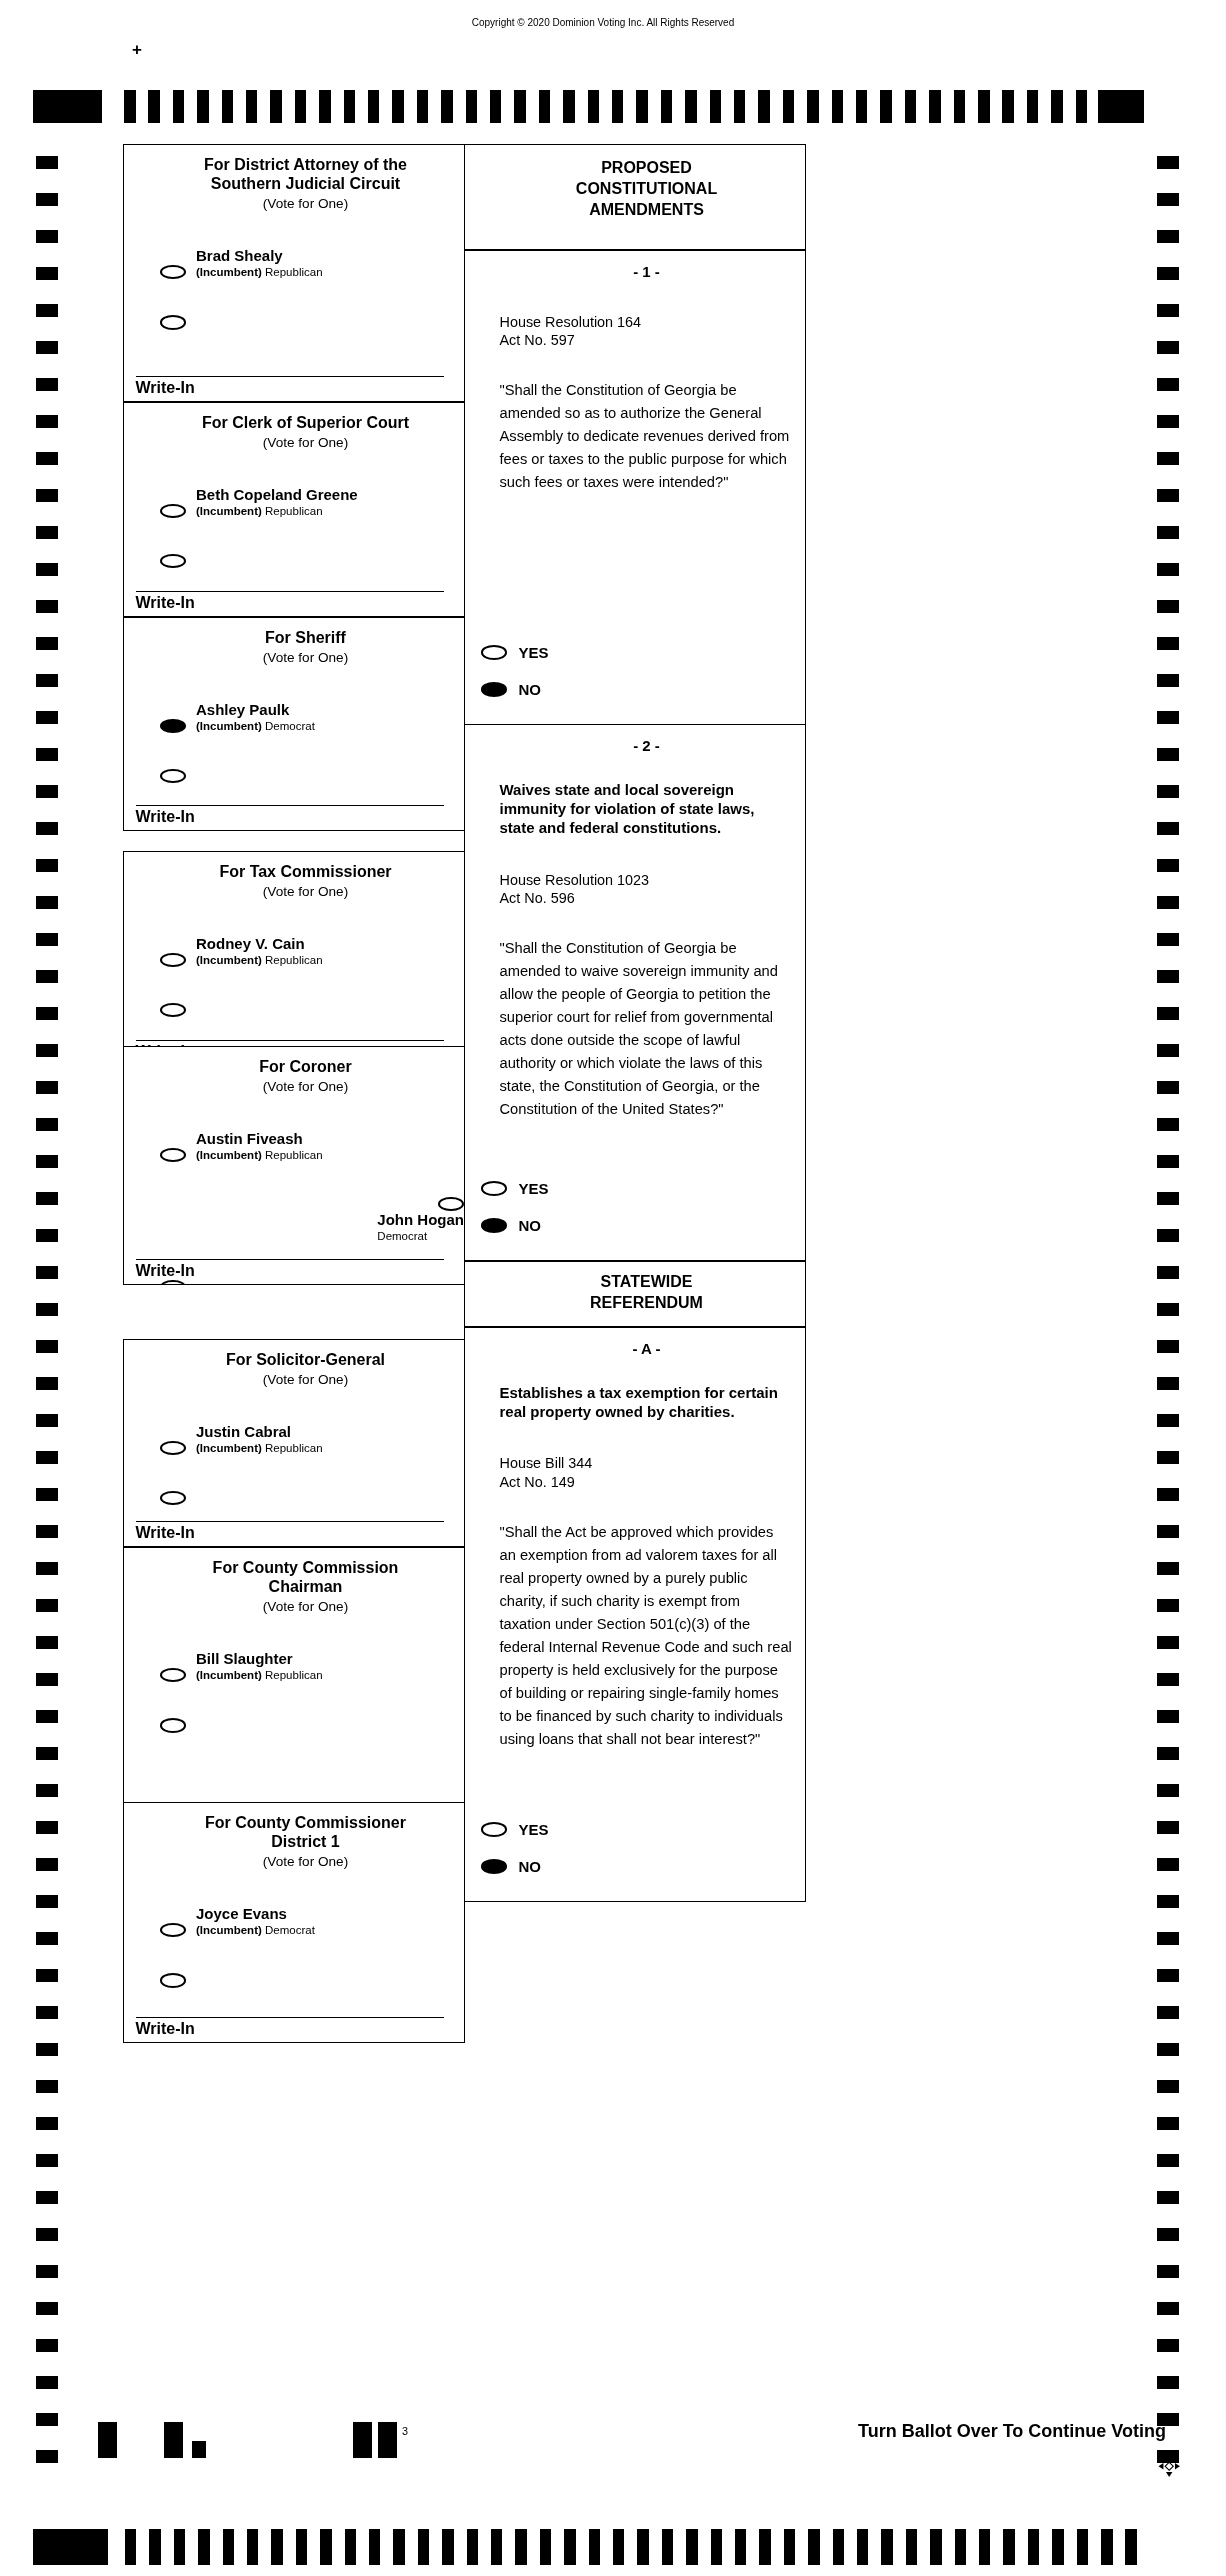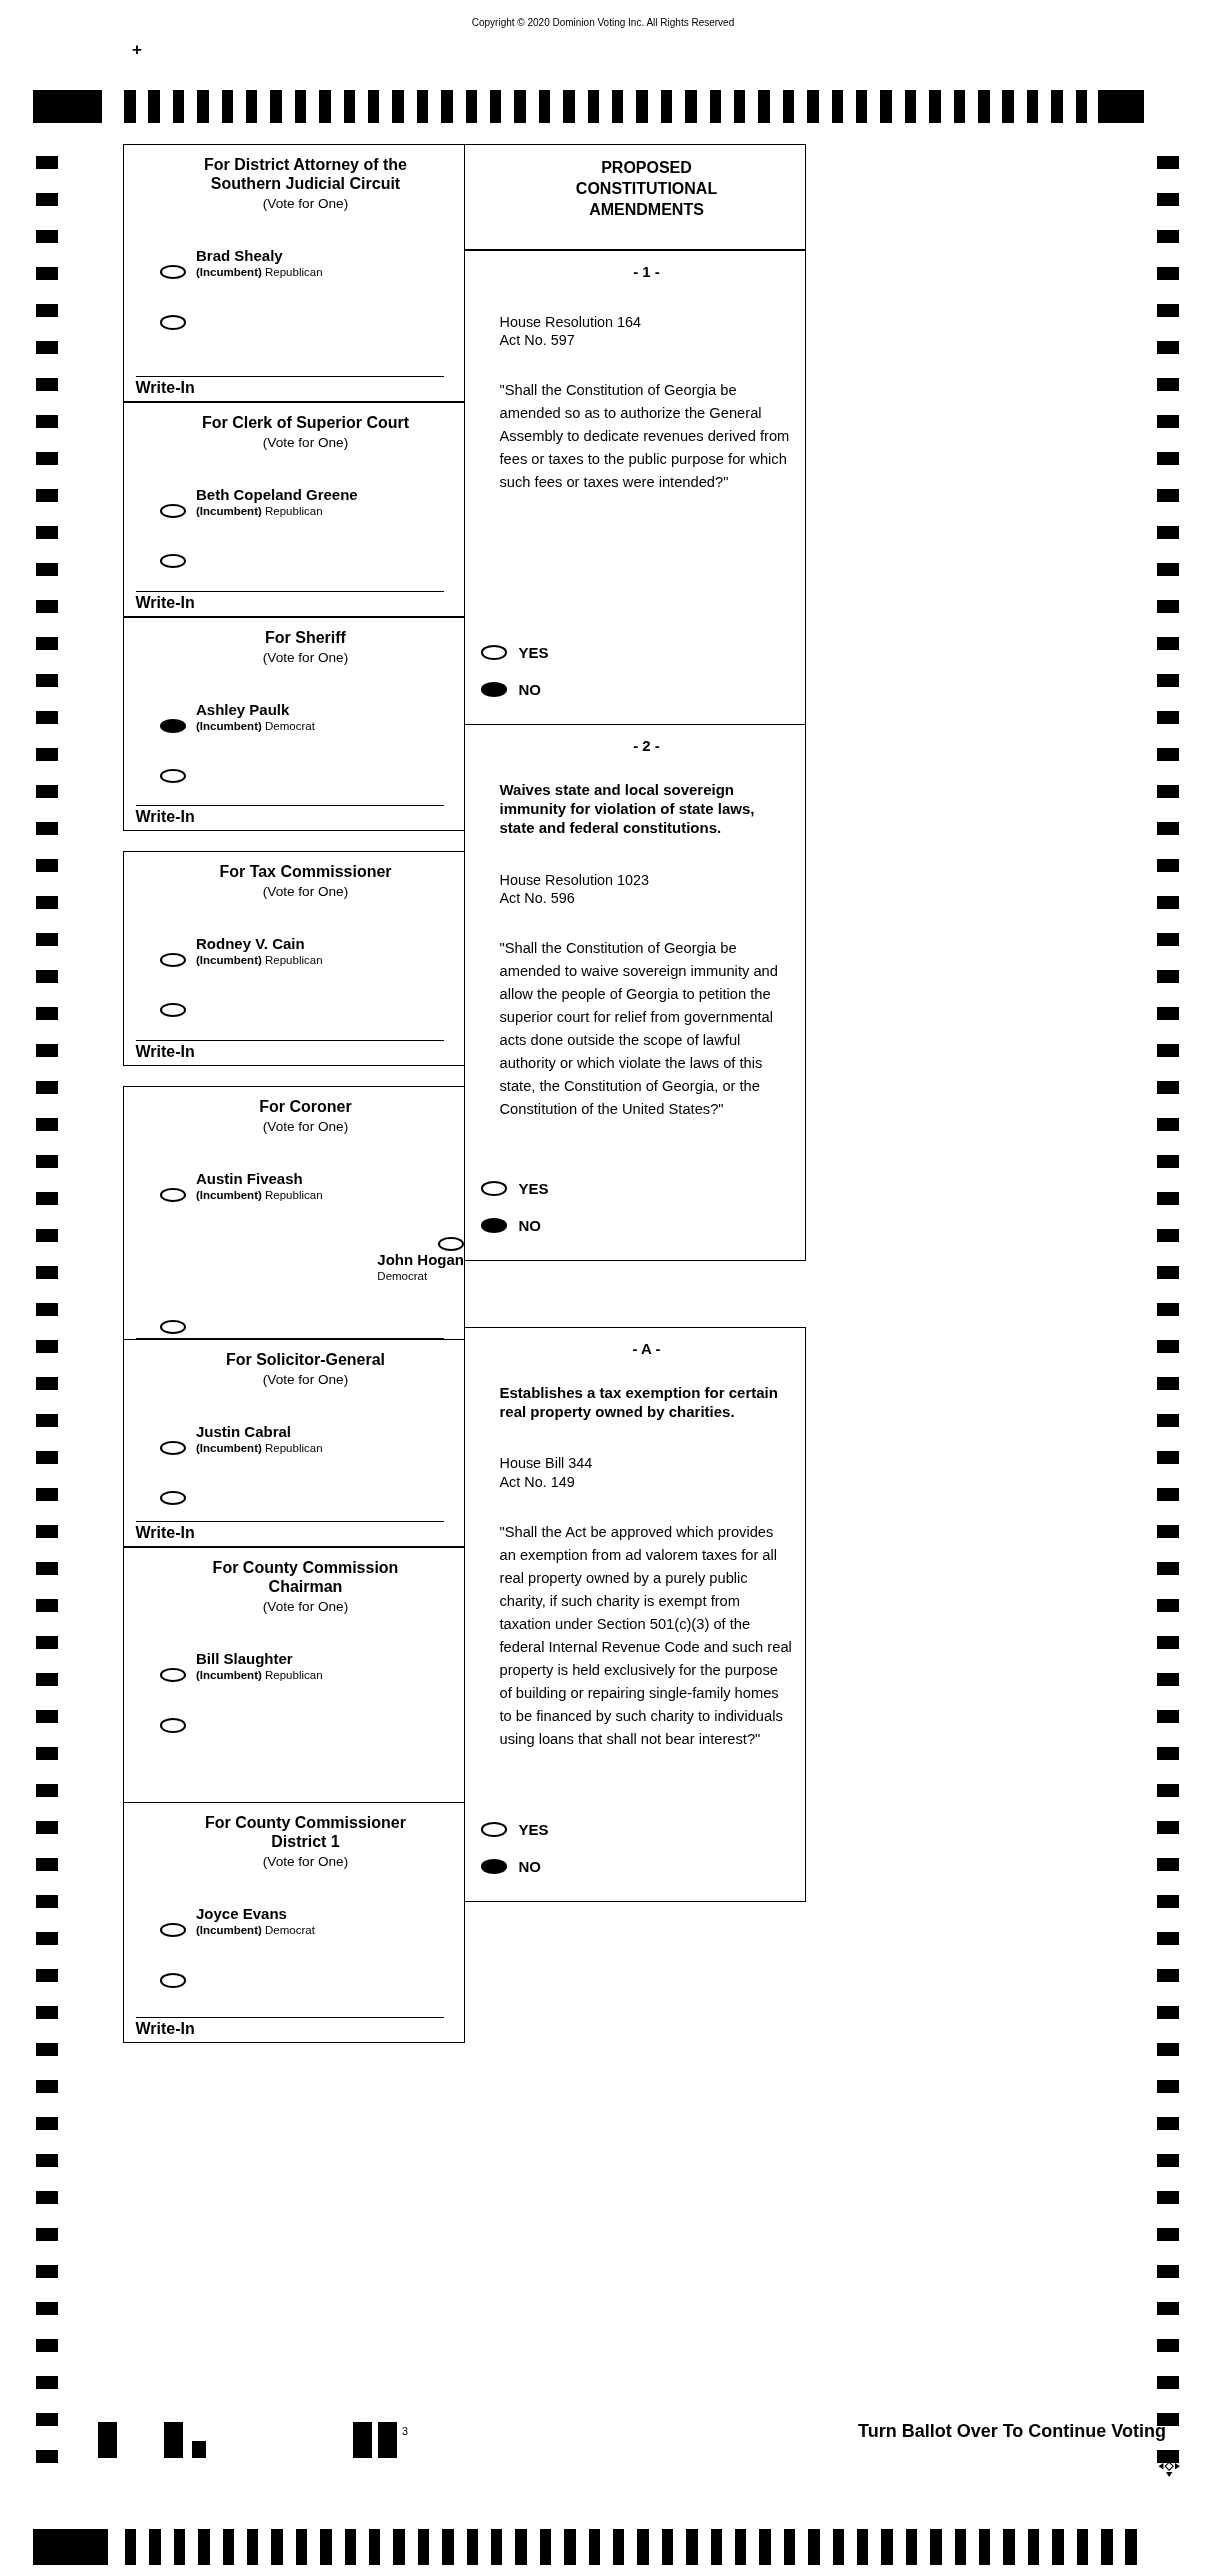--- a/index.html
+++ b/index.html
@@ -141,21 +141,21 @@
       </div>
       <div class="cand blank">
           <span class="oval"></span>
         </div>
       <div class="writein">
         <div class="wline"></div>
         <div class="wlabel">Write-In</div>
       </div>
     </section>
 
-    <section style="top:942px;height:278px">
+    <section style="top:902px;height:239px">
       <div class="c-title">For Coroner</div>
       <div class="c-vote">(Vote for One)</div>
       <div class="cand">
         <span class="oval"></span>
         <span class="cinfo"><span class="cname">Austin Fiveash</span>
           <span class="cdetail"><b>(Incumbent)</b> <span>Republican</span></span></span>
       </div>
       <div class="cand second">
         <span class="oval"></span>
         <span class="cinfo"><span class="cname">John Hogan</span>
@@ -256,20 +256,24 @@
       <div class="vrow yes">
         <span class="oval"></span>
         <span class="vlabel">YES</span>
       </div>
       <div class="vrow no">
         <span class="oval filled"></span>
         <span class="vlabel">NO</span>
       </div>
     </section>
 
+    <section style="top:1117px;height:66px">
+      <div class="m-head" style="padding-top:8.6px">STATEWIDE
+REFERENDUM</div>
+    </section>
 
     <section style="top:1183px;height:575px">
       <div class="m-num">- A -</div>
       <div class="m-summary">Establishes a tax exemption for certain real property owned by charities.</div>
       <div class="m-ref">House Bill 344
 Act No. 149</div>
       <div class="m-question">"Shall the Act be approved which provides an exemption from ad valorem taxes for all real property owned by a purely public charity, if such charity is exempt from taxation under Section 501(c)(3) of the federal Internal Revenue Code and such real property is held exclusively for the purpose of building or repairing single-family homes to be financed by such charity to individuals using loans that shall not bear interest?"</div>
       <div class="vrow yes">
         <span class="oval"></span>
         <span class="vlabel">YES</span>

